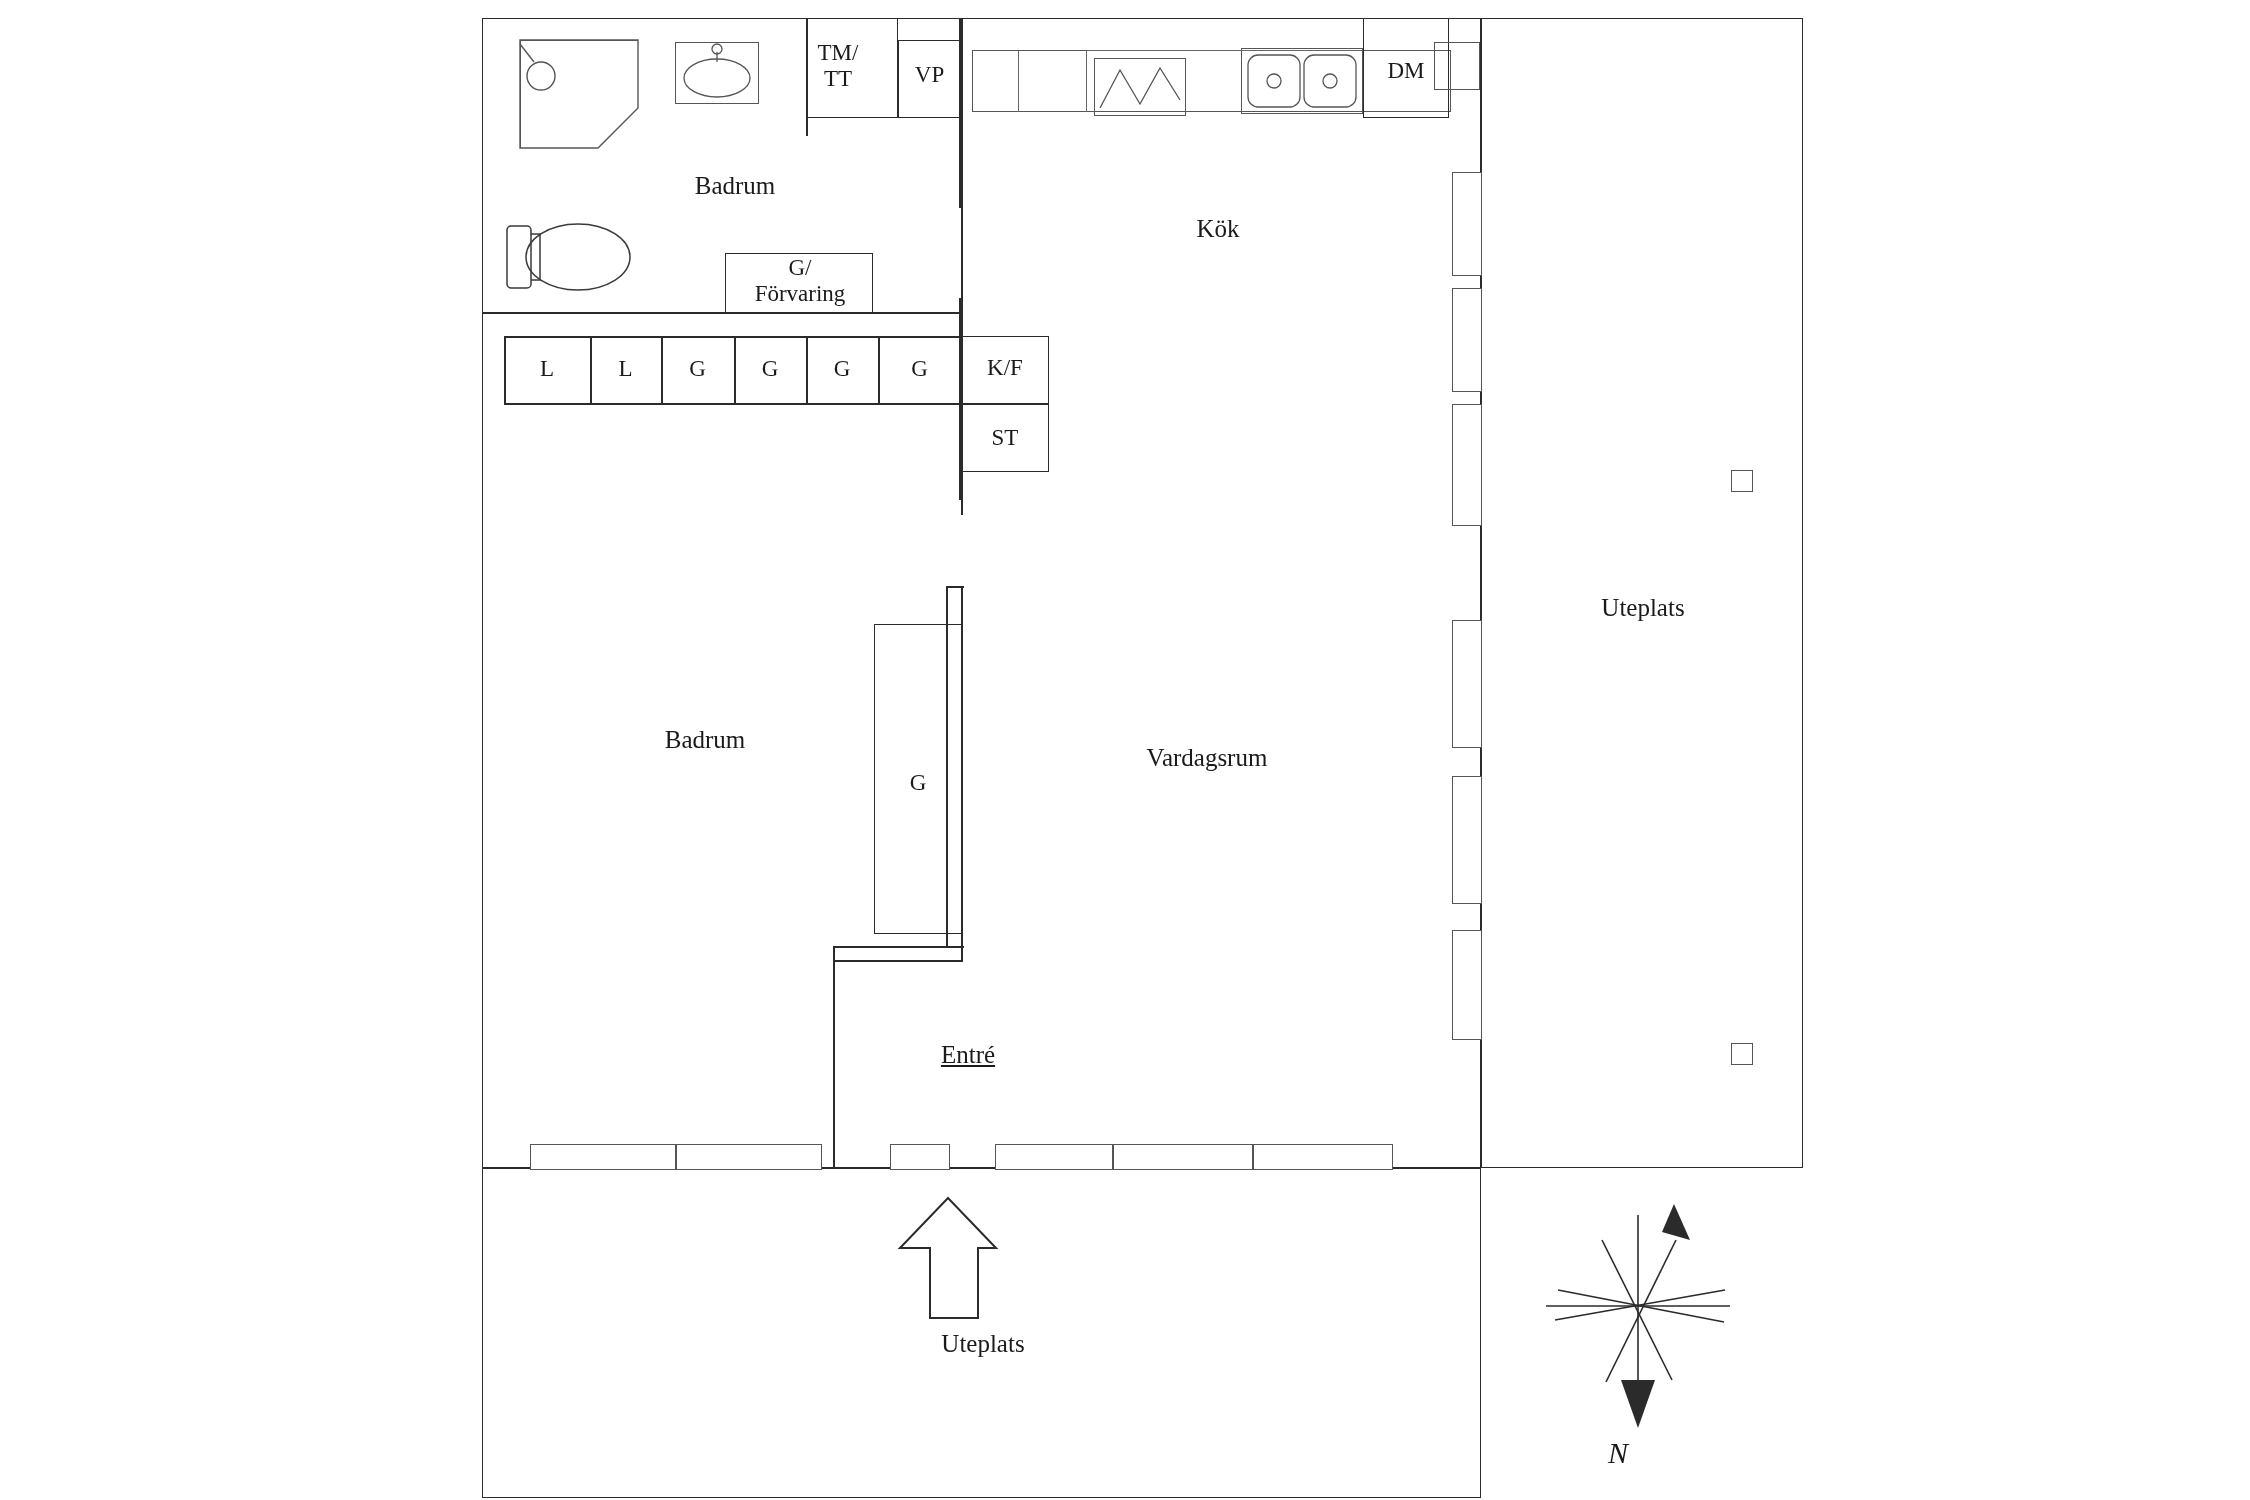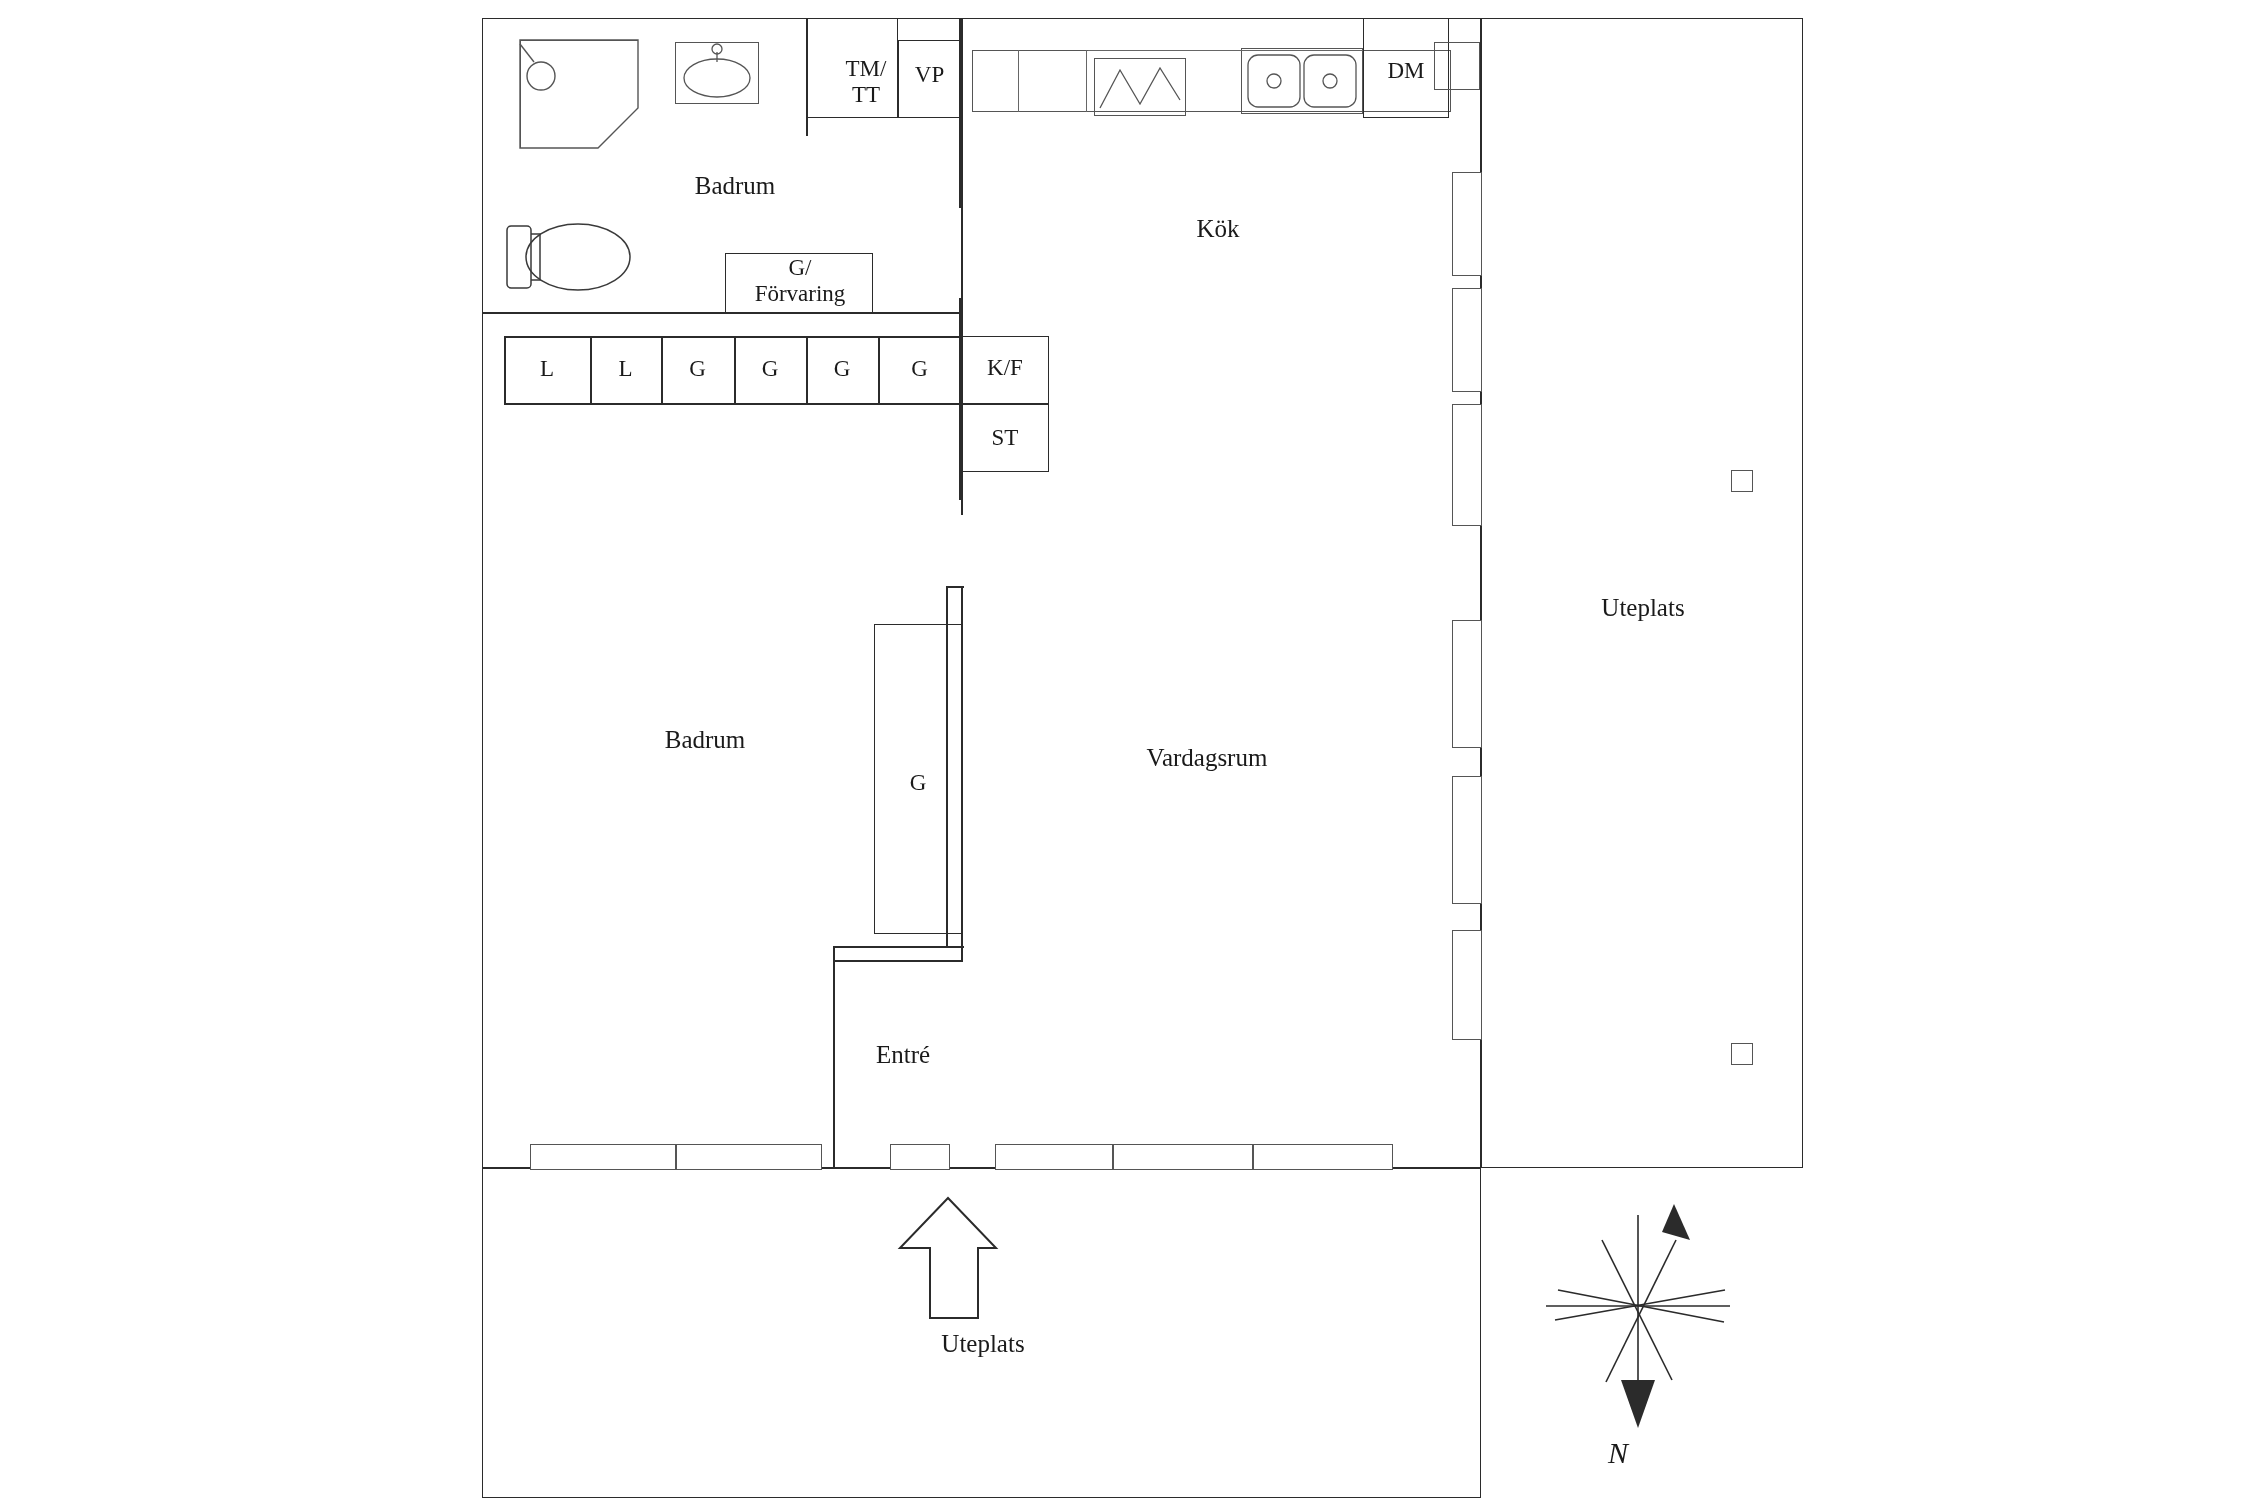--- a/index.html
+++ b/index.html
@@ -205,25 +205,25 @@
       <path d="M1674,1204 L1690,1240 L1662,1232 Z"></path>
 
       <path d="M1621,1380 L1655,1380 L1638,1428 Z"></path>
     </g>
   </svg>
 
   <div class="lbl room" style="left:635px; top:172px; width:200px;">Badrum</div>
   <div class="lbl room" style="left:1118px; top:215px; width:200px;">Kök</div>
   <div class="lbl room" style="left:605px; top:726px; width:200px;">Badrum</div>
   <div class="lbl room" style="left:1087px; top:744px; width:240px;">Vardagsrum</div>
-  <div class="lbl room" style="left:803px; top:1041px; width:200px;">Entré</div>
+  <div class="lbl room" style="left:868px; top:1041px; width:200px;text-decoration:underline;">Entré</div>
   <div class="lbl room" style="left:1543px; top:594px; width:200px;">Uteplats</div>
   <div class="lbl room" style="left:883px; top:1330px; width:200px;">Uteplats</div>
 
-  <div class="lbl small" style="left:826px; top:40px; width:80px;margin-top:16px;">TM/
+  <div class="lbl small" style="left:798px; top:40px; width:80px;">TM/
 TT</div>
   <div class="lbl small" style="left:898px; top:62px; width:63px;">VP</div>
   <div class="lbl small" style="left:1363px; top:58px; width:86px;">DM</div>
   <div class="lbl small" style="left:700px; top:255px; width:200px;">G/
 Förvaring</div>
   <div class="lbl small" style="left:961px; top:355px; width:88px;">K/F</div>
   <div class="lbl small" style="left:961px; top:425px; width:88px;">ST</div>
   <div class="lbl small" style="left:874px; top:770px; width:88px;">G</div>
 
   <div class="lbl small" style="left:504px; top:356px; width:86px;">L</div>

